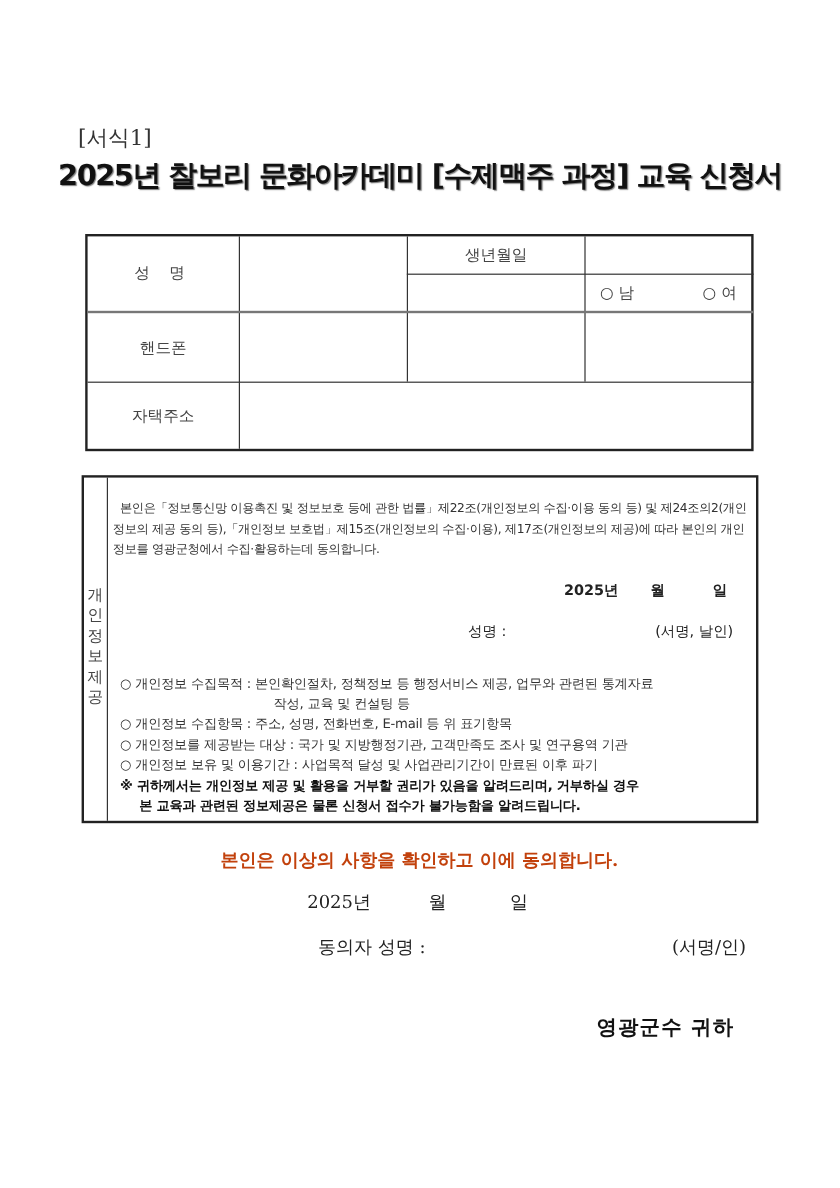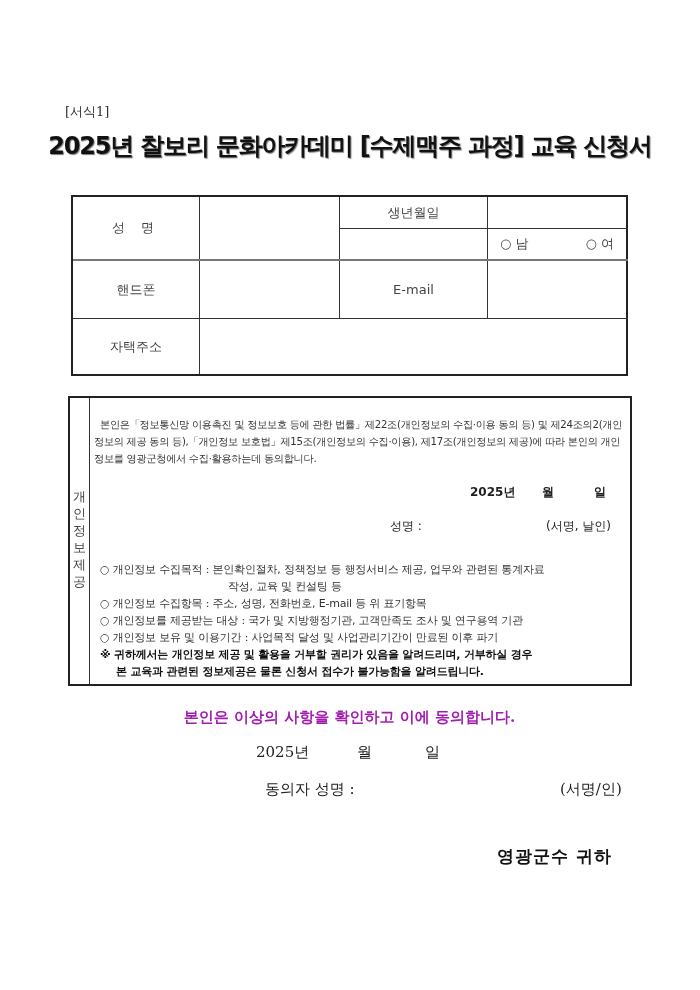--- a/index.html
+++ b/index.html
@@ -2,21 +2,21 @@
 <html><head>
 <meta charset="utf-8">
 <style>
   html, body { margin: 0; padding: 0; }
   body {
     width: 700px; height: 990px; background: #ffffff; position: relative;
     font-family: "DejaVu Sans", sans-serif; color: #222; overflow: hidden;
   }
   .abs { position: absolute; }
   .form-code {
-    left: 65px; top: 103px; font-family: "DejaVu Serif", serif; font-size: 13px; color: #333;
+    left: 65px; top: 103px; font-family: "DejaVu Serif", serif; font-size: 18px; color: #333;
   }
   .title {
     left: 0; width: 700px; top: 130px; text-align: center;
     font-family: "DejaVu Sans", sans-serif; font-weight: bold; font-size: 24px;
     color: #111; letter-spacing: -1.2px; text-shadow: 1px 1px 1px #777;
   }
   
   .info {
     left: 71px; top: 195px; width: 557px; height: 181px;
     border: 2px solid #222; box-sizing: border-box;
@@ -56,21 +56,21 @@
   .items {
     position: absolute; left: 30px; top: 163px; width: 520px;
     font-size: 11px; line-height: 17px; color: #333; letter-spacing: -0.2px;
   }
   .items .item { white-space: nowrap; }
   .items .cont { padding-left: 128px; }
   .items .note { font-weight: bold; color: #111; }
   .items .note2 { font-weight: bold; color: #111; padding-left: 16px; }
   .agree {
     left: 0; width: 699px; top: 708px; text-align: center;
-    font-family: "DejaVu Serif", serif; font-weight: bold; font-size: 15px; color: #a21caf;
+    font-family: "DejaVu Serif", serif; font-weight: bold; font-size: 15px; color: #c2410c;
   }
   .bottom-date {
     top: 743px; font-family: "DejaVu Serif", serif; font-size: 15px; color: #222;
   }
   .bottom-sign {
     top: 780px; font-family: "DejaVu Serif", serif; font-size: 15px; color: #222;
   }
   .addressee {
     left: 497px; top: 845px; font-family: "DejaVu Serif", serif; font-weight: bold;
     font-size: 17px; color: #111; letter-spacing: 1px;
@@ -99,21 +99,20 @@
   <div class="cell" style="left:267px; top:0; width:147px; height:31px;">생년월일</div>
   <div class="cell" style="left:415px; top:0; width:140px; height:31px;"></div>
 
   <div class="cell" style="left:415px; top:32px; width:140px; height:30px; justify-content:space-between; padding:0 14px 0 12px;">
     <span class="radio">○ 남</span>
     <span class="radio">○ 여</span>
   </div>
 
   <div class="cell" style="left:0; top:64px; width:126px; height:57px;">핸드폰</div>
   <div class="cell" style="left:127px; top:64px; width:139px; height:57px;"></div>
-  <div class="cell" style="left:267px; top:64px; width:147px; height:57px;">E-mail</div>
   <div class="cell" style="left:415px; top:64px; width:140px; height:57px;"></div>
 
   <div class="cell" style="left:0; top:122px; width:126px; height:55px;">자택주소</div>
   <div class="cell" style="left:127px; top:122px; width:428px; height:55px;"></div>
 </div>
 
 <div class="abs consent">
   <div class="side">
     <div class="vert-label">
       <span>개</span>

